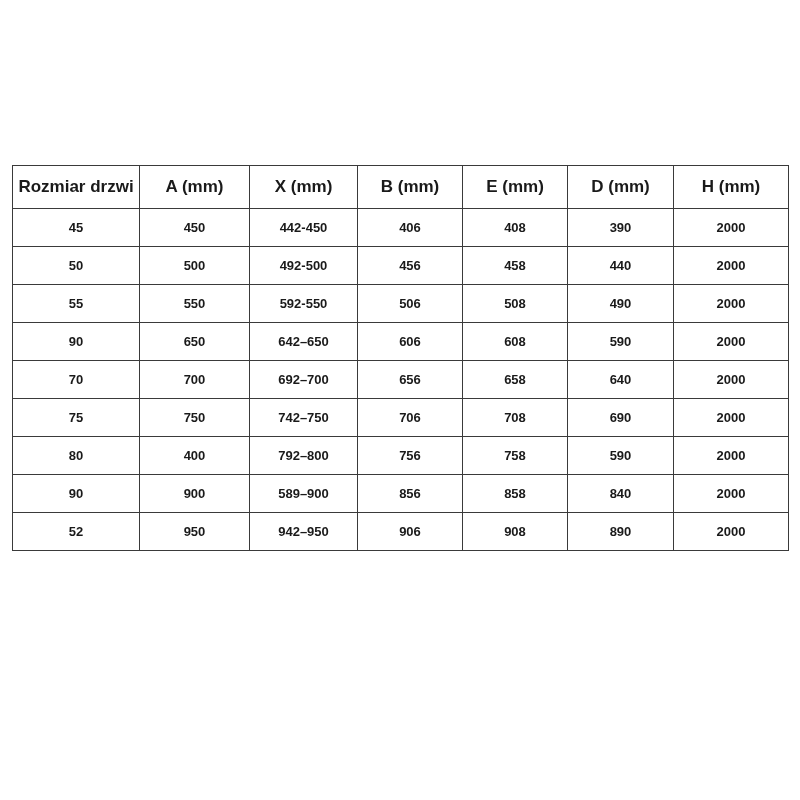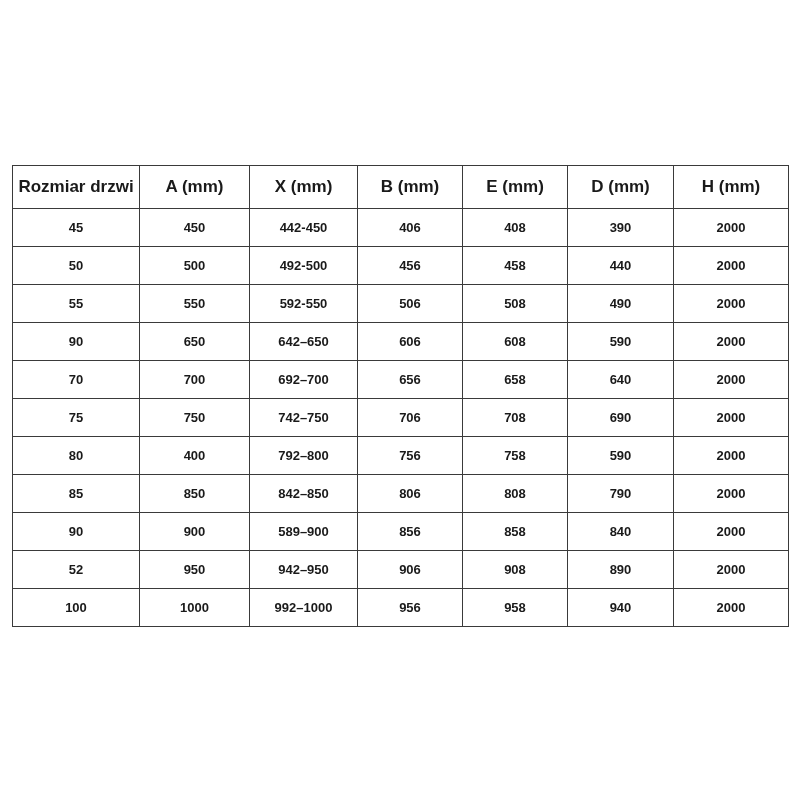--- a/index.html
+++ b/index.html
@@ -135,50 +135,32 @@
       <tr>
         <td>80</td>
         <td>400</td>
         <td>792–800</td>
         <td>756</td>
         <td>758</td>
         <td>590</td>
         <td>2000</td>
       </tr>
       <tr>
-        <td>85</td>
-        <td>850</td>
-        <td>842–850</td>
-        <td>806</td>
-        <td>808</td>
-        <td>790</td>
-        <td>2000</td>
-      </tr>
-      <tr>
         <td>90</td>
         <td>900</td>
         <td>589–900</td>
         <td>856</td>
         <td>858</td>
         <td>840</td>
         <td>2000</td>
       </tr>
       <tr>
         <td>52</td>
         <td>950</td>
         <td>942–950</td>
         <td>906</td>
         <td>908</td>
         <td>890</td>
         <td>2000</td>
       </tr>
-      <tr>
-        <td>100</td>
-        <td>1000</td>
-        <td>992–1000</td>
-        <td>956</td>
-        <td>958</td>
-        <td>940</td>
-        <td>2000</td>
-      </tr>
     </tbody>
   </table>
 </div>
 
 </body></html>

